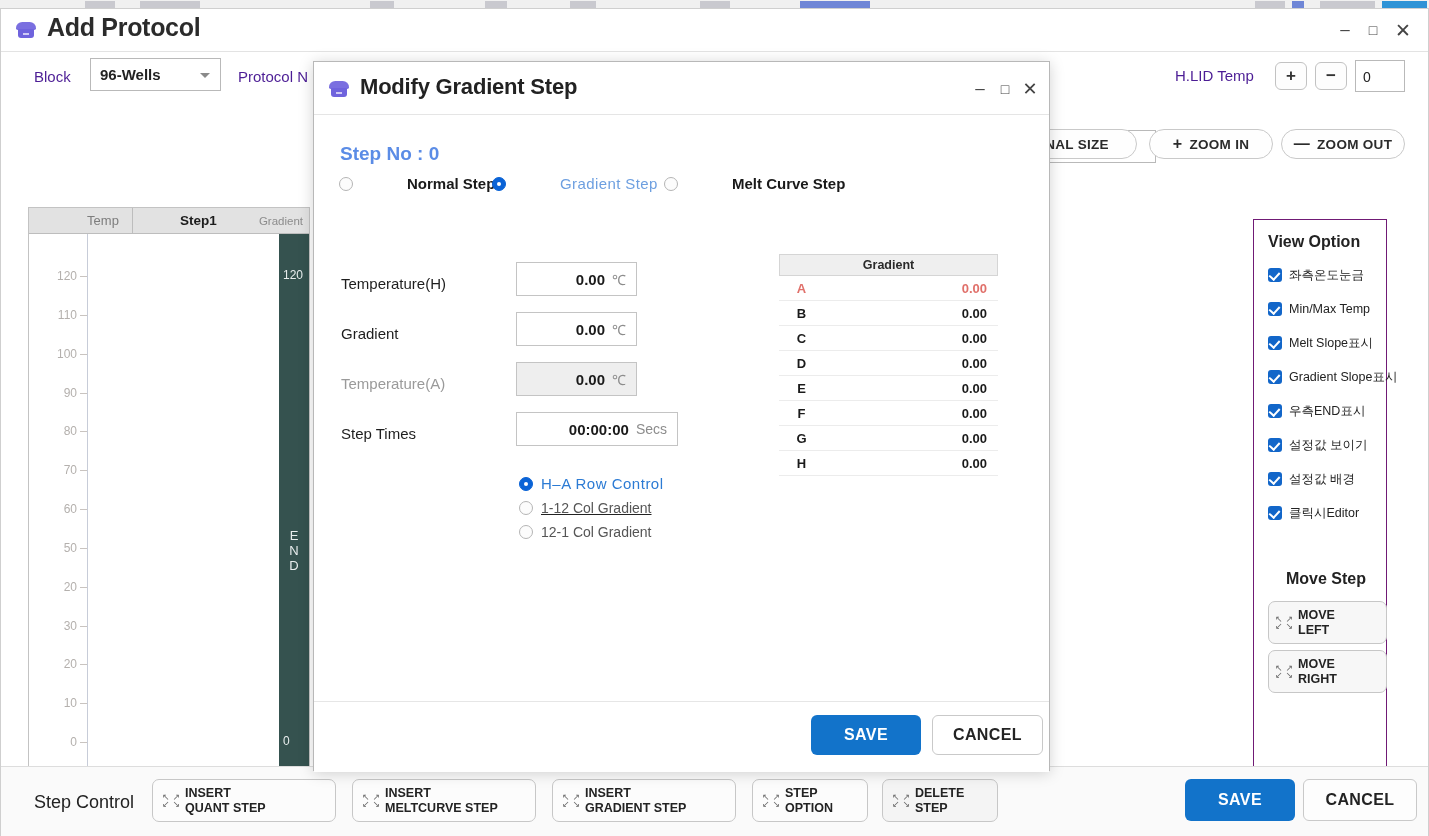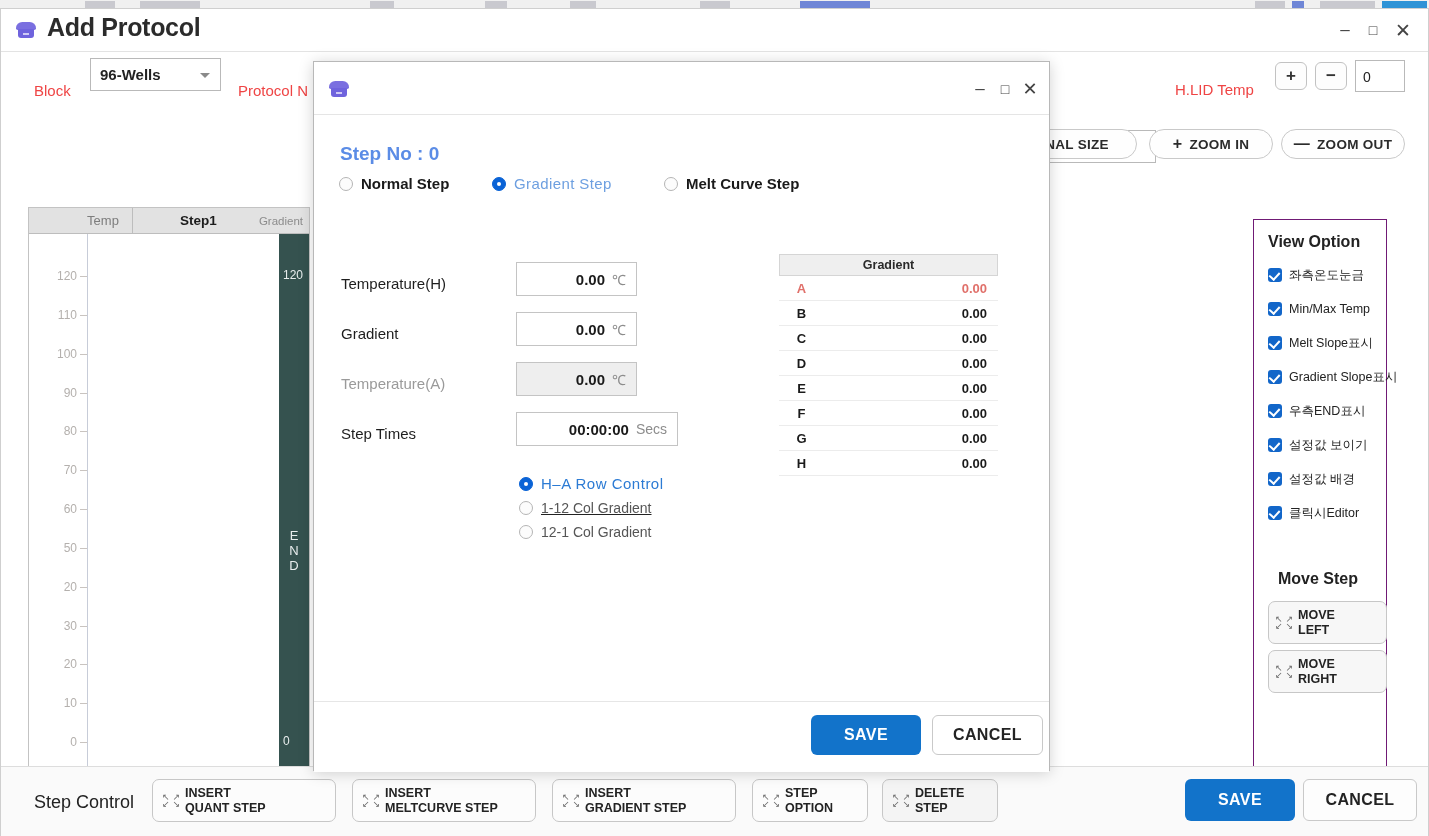--- a/index.html
+++ b/index.html
@@ -101,22 +101,21 @@
   
   #control-row {
     position: absolute;
     left: 0; top: 0;
     width: 100%;
     height: 52px;
   }
   .ctl-label {
     position: absolute;
     font-size: 15px;
-    color: #ef4444;
-    margin-top: 14px;
+    color: #4c1d95;
   }
   #block-label { left: 33px; top: 16px; }
   #protocol-name-label { left: 237px; top: 16px; }
   #hlid-label { left: 1174px; top: 15px; font-size: 15px; }
 
   #block-select {
     position: absolute;
     left: 89px; top: 6px;
     width: 131px; height: 33px;
     border: 1px solid #b9b9b9;
@@ -383,21 +382,21 @@
     border-width: 0 2px 2px 0;
     transform: rotate(42deg);
   }
   .vo-label {
     font-size: 12.5px;
     color: #222;
     white-space: nowrap;
   }
   #move-step-title {
     position: absolute;
-    left: 24px; top: 350px;
+    left: 32px; top: 350px;
     font-size: 16px;
     font-weight: bold;
     color: #222;
   }
   .move-btn {
     position: absolute;
     left: 14px;
     width: 119px; height: 43px;
     border: 1px solid #c7c7c7;
     border-radius: 7px;
@@ -586,20 +585,21 @@
     left: 4px; top: 4px;
     width: 4px; height: 4px;
     border-radius: 50%;
     background: #fff;
   }
   .mode-text {
     font-size: 15px;
     font-weight: bold;
     color: #1a1a1a;
     white-space: nowrap;
+    margin-left: 46px;
   }
   .mode-text.sel {
     color: #6d9fe0;
     font-weight: normal;
     letter-spacing: 0.4px;
   }
   #mode-normal { left: 25px; }
   #mode-gradient { left: 178px; }
   #mode-melt { left: 350px; }
 
@@ -958,20 +958,21 @@
   </div>
 </div>
 
 <div id="modal-dialog">
 
   <div id="dialog-titlebar">
     <div id="dialog-icon">
       <div class="lid"></div>
         <div class="base"></div>
     </div>
+    <div id="dialog-title">Modify Gradient Step</div>
     <div class="winctl" id="dlg-min">–</div>
     <div class="winctl" id="dlg-max">□</div>
     <div class="winctl" id="dlg-close">✕</div>
   </div>
 
   <div id="dialog-body">
     <div id="step-no">Step No : 0</div>
 
     <div class="mode-radio" id="mode-normal">
       <span class="radio-dot"></span>

